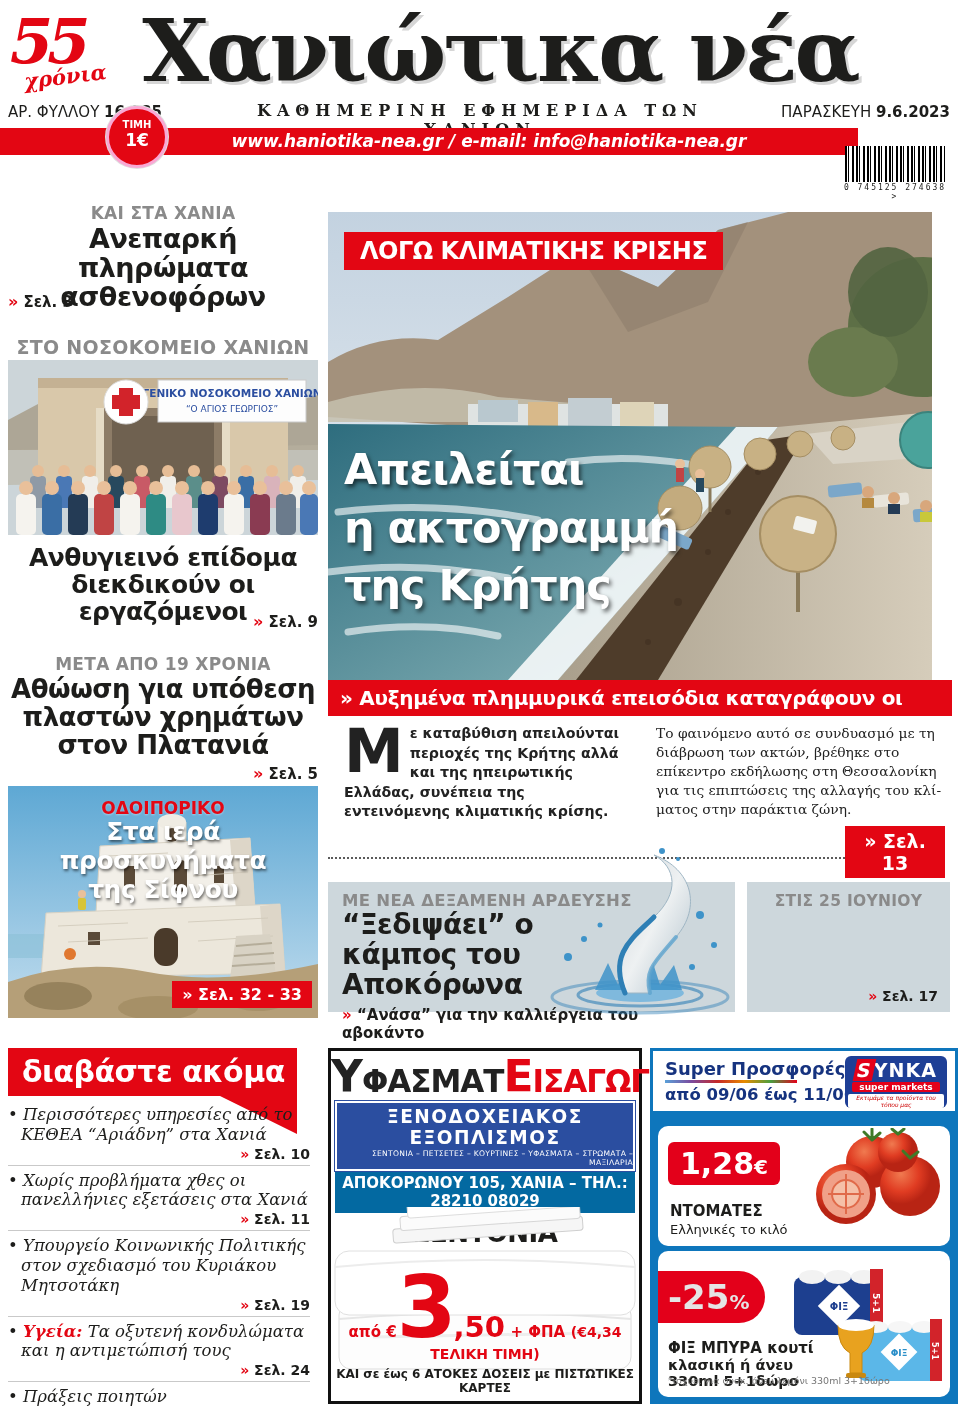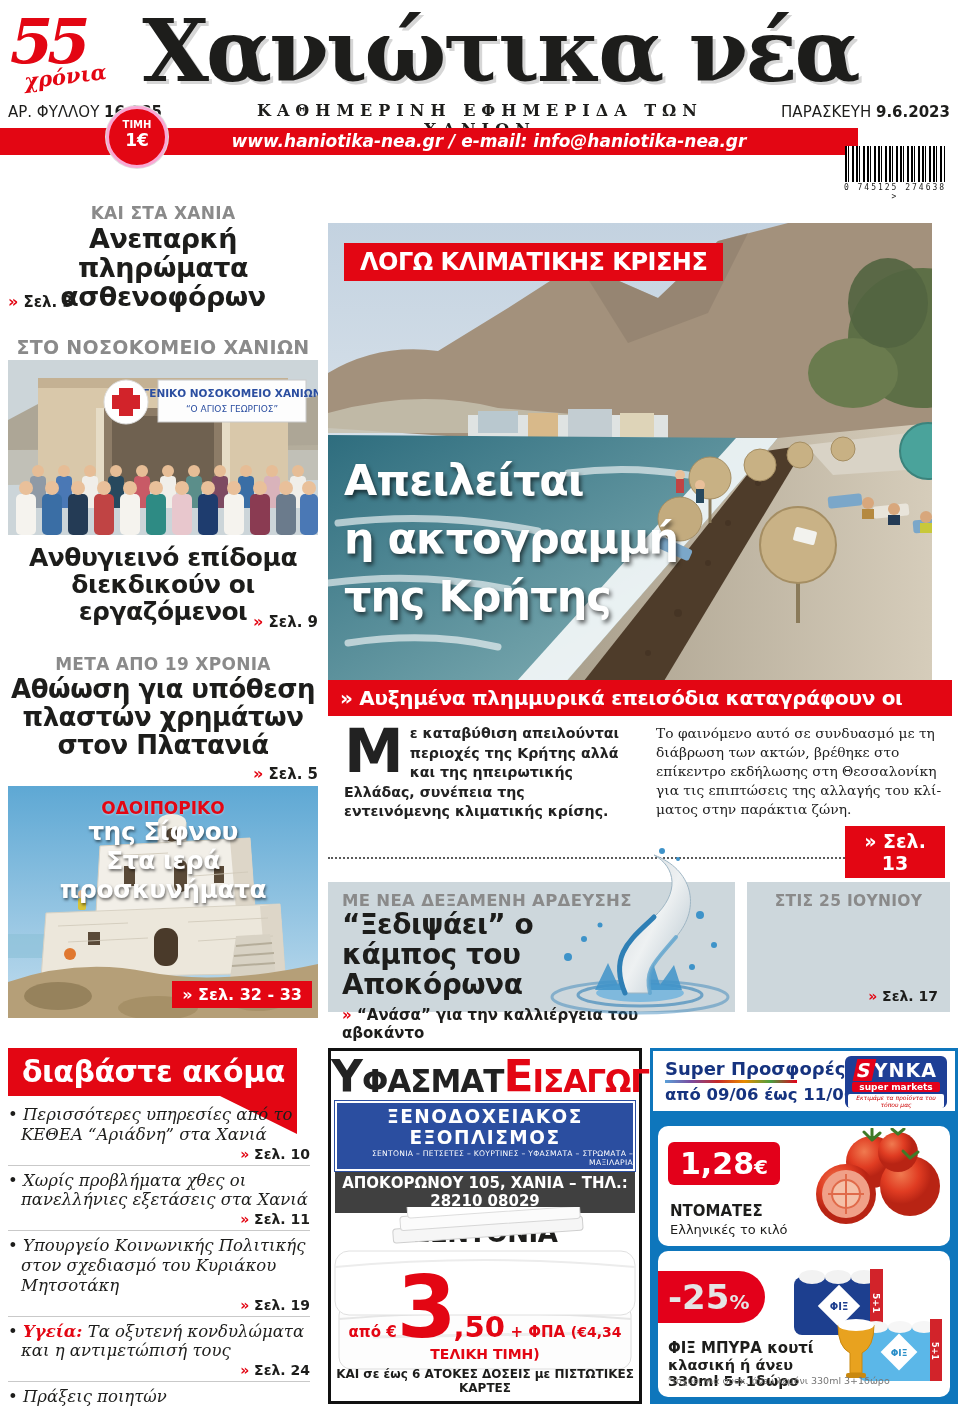--- a/index.html
+++ b/index.html
@@ -33,21 +33,21 @@
   #barcode-digits{left:843px;top:183px;width:104px;font-family:"DejaVu Sans Mono","Liberation Mono",monospace;
      font-size:8px;text-align:center;letter-spacing:2px;}
   
   .leftcol{left:8px;width:310px;}
   .photo{overflow:hidden;}
   .badge{background:#e30613;color:#fff;font-weight:700;padding:4px 10px;font-size:19px;}
   #sifnos-kick{top:12px;left:0;width:100%;color:#e30613;font-weight:700;font-size:17px;text-align:center;text-shadow:0 1px 2px rgba(255,255,255,.4);}
   #sifnos-hl{top:32px;left:0;width:100%;color:#fff;font-weight:700;font-size:25px;line-height:1.15;text-align:center;
      letter-spacing:-.5px;text-shadow:1px 2px 3px rgba(0,0,0,.55);}
   
-  #main-photo{left:328px;top:212px;width:604px;height:468px;margin-top:11px;}
+  #main-photo{left:328px;top:212px;width:604px;height:468px;}
   #main-banner{left:16px;top:20px;background:#e30613;color:#fff;font-weight:700;font-size:24px;padding:5px 16px;letter-spacing:-.5px;}
   #main-hl{left:16px;top:228px;color:#fff;font-weight:700;font-size:43px;line-height:1.35;letter-spacing:-1px;
      text-shadow:2px 3px 4px rgba(0,0,0,.6);}
   #subbanner{left:328px;top:680px;width:624px;height:36px;background:#e30613;color:#fff;font-weight:700;
      font-size:20px;line-height:36px;padding-left:12px;box-sizing:border-box;letter-spacing:-.3px;}
   #bodytext{left:344px;top:724px;width:600px;height:130px;column-count:2;column-gap:24px;
      font-family:"DejaVu Serif","Liberation Serif",serif;font-size:13.8px;line-height:1.38;color:#222;}
   #bodytext p{margin:0;}
   #bodytext .lead{font-family:"DejaVu Sans","Liberation Sans",sans-serif;font-weight:700;font-size:14.2px;}
   .drop{float:left;font-size:60px;line-height:.82;font-weight:700;margin:3px 6px 0 0;font-family:"DejaVu Sans","Liberation Sans",sans-serif;}
@@ -80,21 +80,21 @@
   
   #ad-fabric{left:328px;top:1048px;width:314px;height:356px;border:3px solid #111;box-sizing:border-box;background:#fff;}
   #fab-brand{text-align:center;margin-top:4px;font-weight:700;letter-spacing:-1px;line-height:1;}
   #fab-brand .b1{font-size:44px;color:#222;}
   #fab-brand .b2{font-size:31px;color:#222;}
   #fab-brand .r1{font-size:44px;color:#e30613;}
   #fab-brand .r2{font-size:31px;color:#e30613;}
   #fab-blue{margin:2px 4px 0 4px;background:#2b4ea0;border:2px solid #fff;outline:1px solid #2b4ea0;padding:3px 0 2px 0;}
   #fab-blue .l1{color:#fff;font-weight:700;font-size:18.5px;text-align:center;letter-spacing:1.5px;}
   #fab-blue .l2{color:#fff;font-size:7.6px;text-align:right;margin-top:1px;letter-spacing:.3px;}
-  #fab-red{margin:0 4px;background:#404040;color:#fff;font-weight:700;font-size:15px;text-align:center;padding:3px 0;}
+  #fab-red{margin:0 4px;background:#0369a1;color:#fff;font-weight:700;font-size:15px;text-align:center;padding:3px 0;}
   #fab-prod{text-align:center;font-weight:700;font-size:26px;letter-spacing:-.5px;margin-top:5px;}
   #fab-sheets{position:absolute;left:2px;bottom:26px;width:304px;height:168px;}
   #fab-price{position:absolute;left:0;bottom:38px;width:308px;text-align:center;color:#e30613;font-weight:700;z-index:2;}
   #fab-price .from{font-size:15px;}
   #fab-price .big{font-size:86px;line-height:.8;letter-spacing:-3px;}
   #fab-price .dec{font-size:29px;}
   #fab-price .vat{font-size:15px;}
   #fab-price .fin{font-size:14px;}
   #fab-inst{position:absolute;left:0;bottom:6px;width:308px;text-align:center;font-weight:700;font-size:12px;z-index:2;}
   
@@ -283,22 +283,22 @@
       <path d="M0,196 Q70,172 140,186 T310,178 L310,232 L0,232 Z" fill="#b59f78"></path>
       <ellipse cx="50" cy="210" rx="34" ry="14" fill="#8f7a55" opacity=".8"></ellipse>
       <ellipse cx="150" cy="222" rx="40" ry="12" fill="#a08a60" opacity=".7"></ellipse>
       <ellipse cx="250" cy="214" rx="30" ry="11" fill="#a08a60" opacity=".6"></ellipse>
       <circle cx="62" cy="168" r="6" fill="#e07830"></circle>
       <rect x="70" y="112" width="8" height="12" rx="2" fill="#d8c438"></rect>
         <circle cx="74" cy="108" r="4" fill="#e9c09a"></circle>
     </svg>
     <div class="abs" id="sifnos-kick">ΟΔΟΙΠΟΡΙΚΟ</div>
     <div class="abs" id="sifnos-hl">
+      <div>Στα ιερά προσκυνήματα</div>
       <div>της Σίφνου</div>
-      <div>Στα ιερά προσκυνήματα</div>
     </div>
     <div class="abs badge" style="right:6px;bottom:10px;font-size:16px;">
       <span>»</span>
       <span>Σελ. 32 - 33</span>
     </div>
   </div>
 
   <div class="abs photo" id="main-photo">
     <svg width="624" height="468" viewBox="0 0 624 468" preserveAspectRatio="none">
       <defs>

